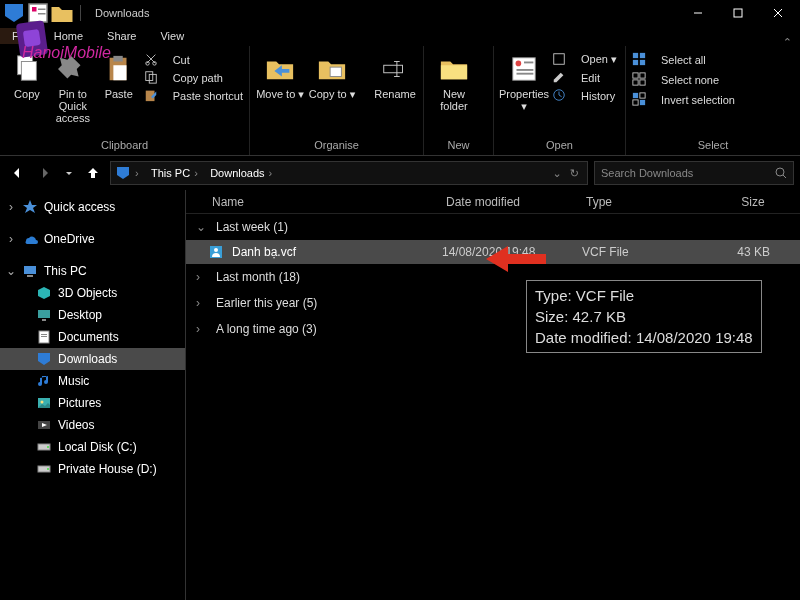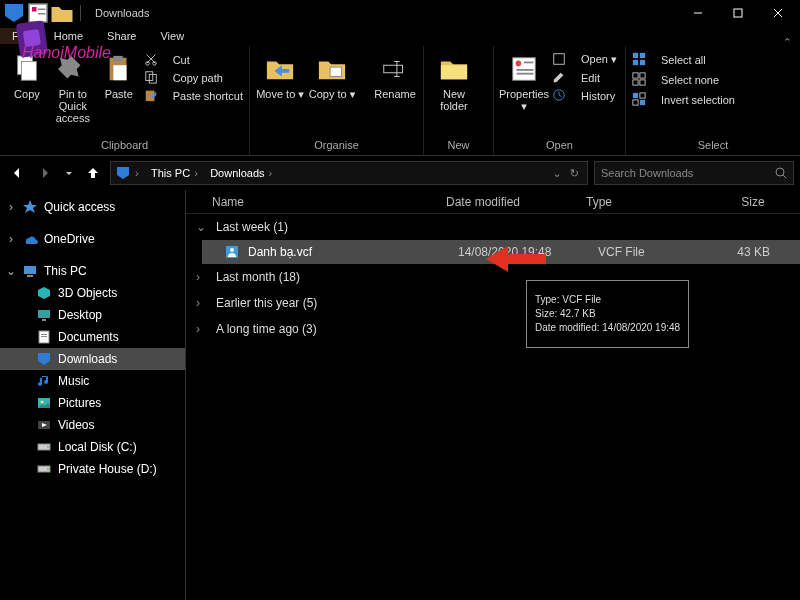--- a/index.html
+++ b/index.html
@@ -41,28 +41,28 @@
 .sb-caret { width: 10px; text-align: center; color: #aaa; margin-left: -14px; }
 .sb-ico { width: 16px; height: 16px; flex-shrink: 0; }
 .main { flex: 1; position: relative; font-size: 12px; }
 .cols { display: flex; height: 24px; align-items: center; border-bottom: 1px solid #222; color: #bbb; padding-left: 26px; }
 .col-name { width: 234px; }
 .col-date { width: 140px; }
 .col-type { width: 120px; }
 .col-size { flex: 1; text-align: center; }
 .grp-hdr { display: flex; align-items: center; gap: 8px; padding: 6px 0 6px 10px; color: #ddd; }
 .file-row { display: flex; align-items: center; height: 24px; padding-left: 22px; }
-.file-row.sel { background: #4a4a4a; margin-left: 16px; }
+.file-row.sel { background: #4a4a4a; }
 .file-ico { width: 16px; height: 16px; margin-right: 8px; }
 .fr-name { width: 210px; }
 .fr-date { width: 140px; color: #ccc; }
 .fr-type { width: 120px; color: #ccc; }
 .fr-size { text-align: right; padding-right: 30px; flex: 1; color: #ccc; }
 .arrow { position: absolute; left: 300px; top: 54px; z-index: 4; }
-.tooltip { position: absolute; left: 340px; top: 90px; background: #000; border: 1px solid #888; padding: 12px 8px; font-size: 10px; color: #ddd; line-height: 1.4; z-index: 3; }
+.tooltip { position: absolute; left: 340px; top: 90px; background: #000; border: 1px solid #888; padding: 4px 8px; font-size: 15px; color: #ddd; line-height: 1.4; z-index: 3; }
 .chev { width: 12px; color: #888; }
 .expand-caret { position: absolute; right: 8px; top: 36px; color: #888; }
 </style>
 </head>
 <body>
 <div class="window">
 
 <div class="titlebar">
   <div class="qat">
     <div class="qat-btn">

